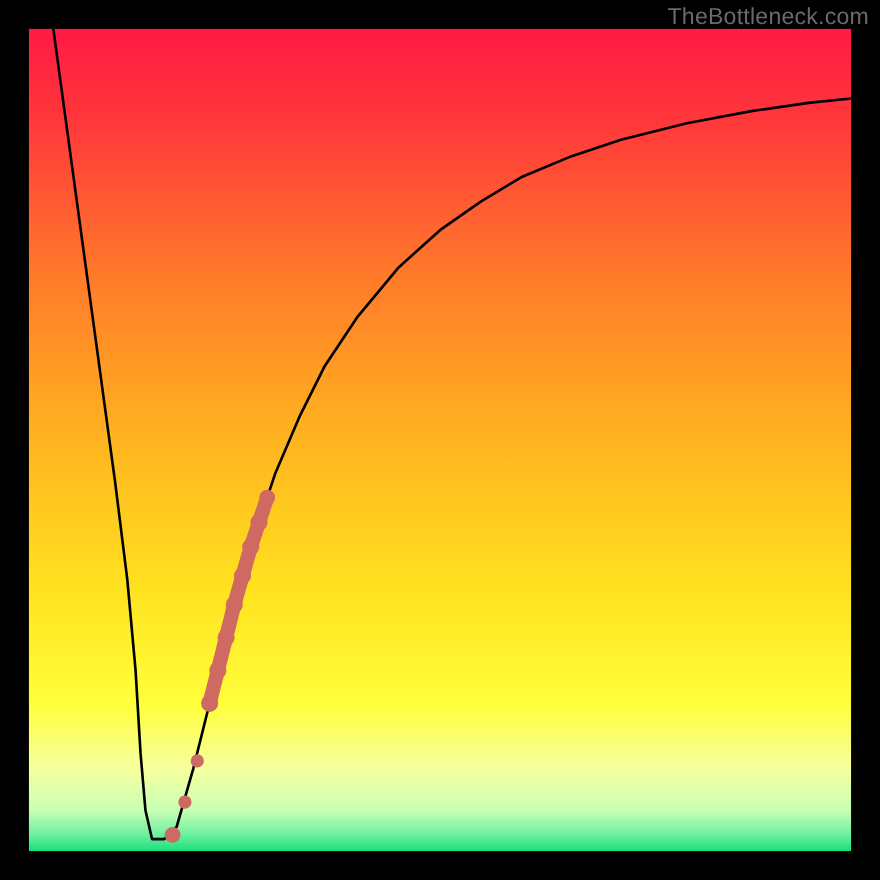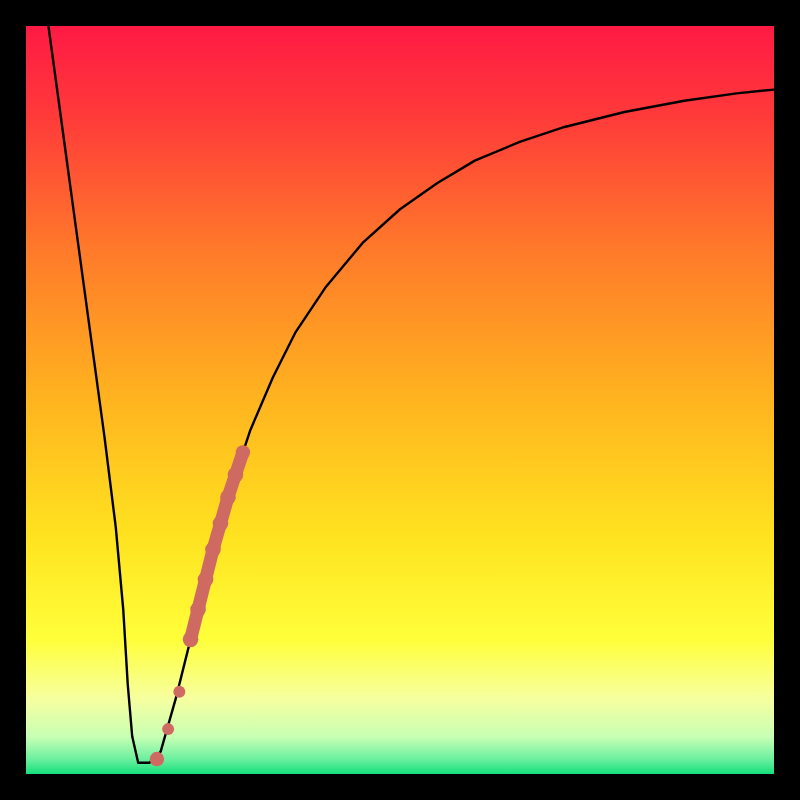--- a/index.html
+++ b/index.html
@@ -34,20 +34,21 @@
     font-weight: 400;
     letter-spacing: 0.2px;
     z-index: 5;
   }
   svg { display: block; }
 </style>
 </head>
 <body>
 
 <div class="outer">
+  <div class="watermark">TheBottleneck.com</div>
   <div class="plot">
     <svg id="chart-svg" width="748" height="748" viewBox="0 0 748 748" preserveAspectRatio="none">
       <defs>
         <linearGradient id="bg" x1="0" y1="0" x2="0" y2="1">
           <stop offset="0%" stop-color="#ff1a44"></stop>
           <stop offset="12%" stop-color="#ff3a3a"></stop>
           <stop offset="30%" stop-color="#ff7a2a"></stop>
           <stop offset="50%" stop-color="#ffb41f"></stop>
           <stop offset="68%" stop-color="#ffe21f"></stop>
           <stop offset="82%" stop-color="#ffff3a"></stop>

